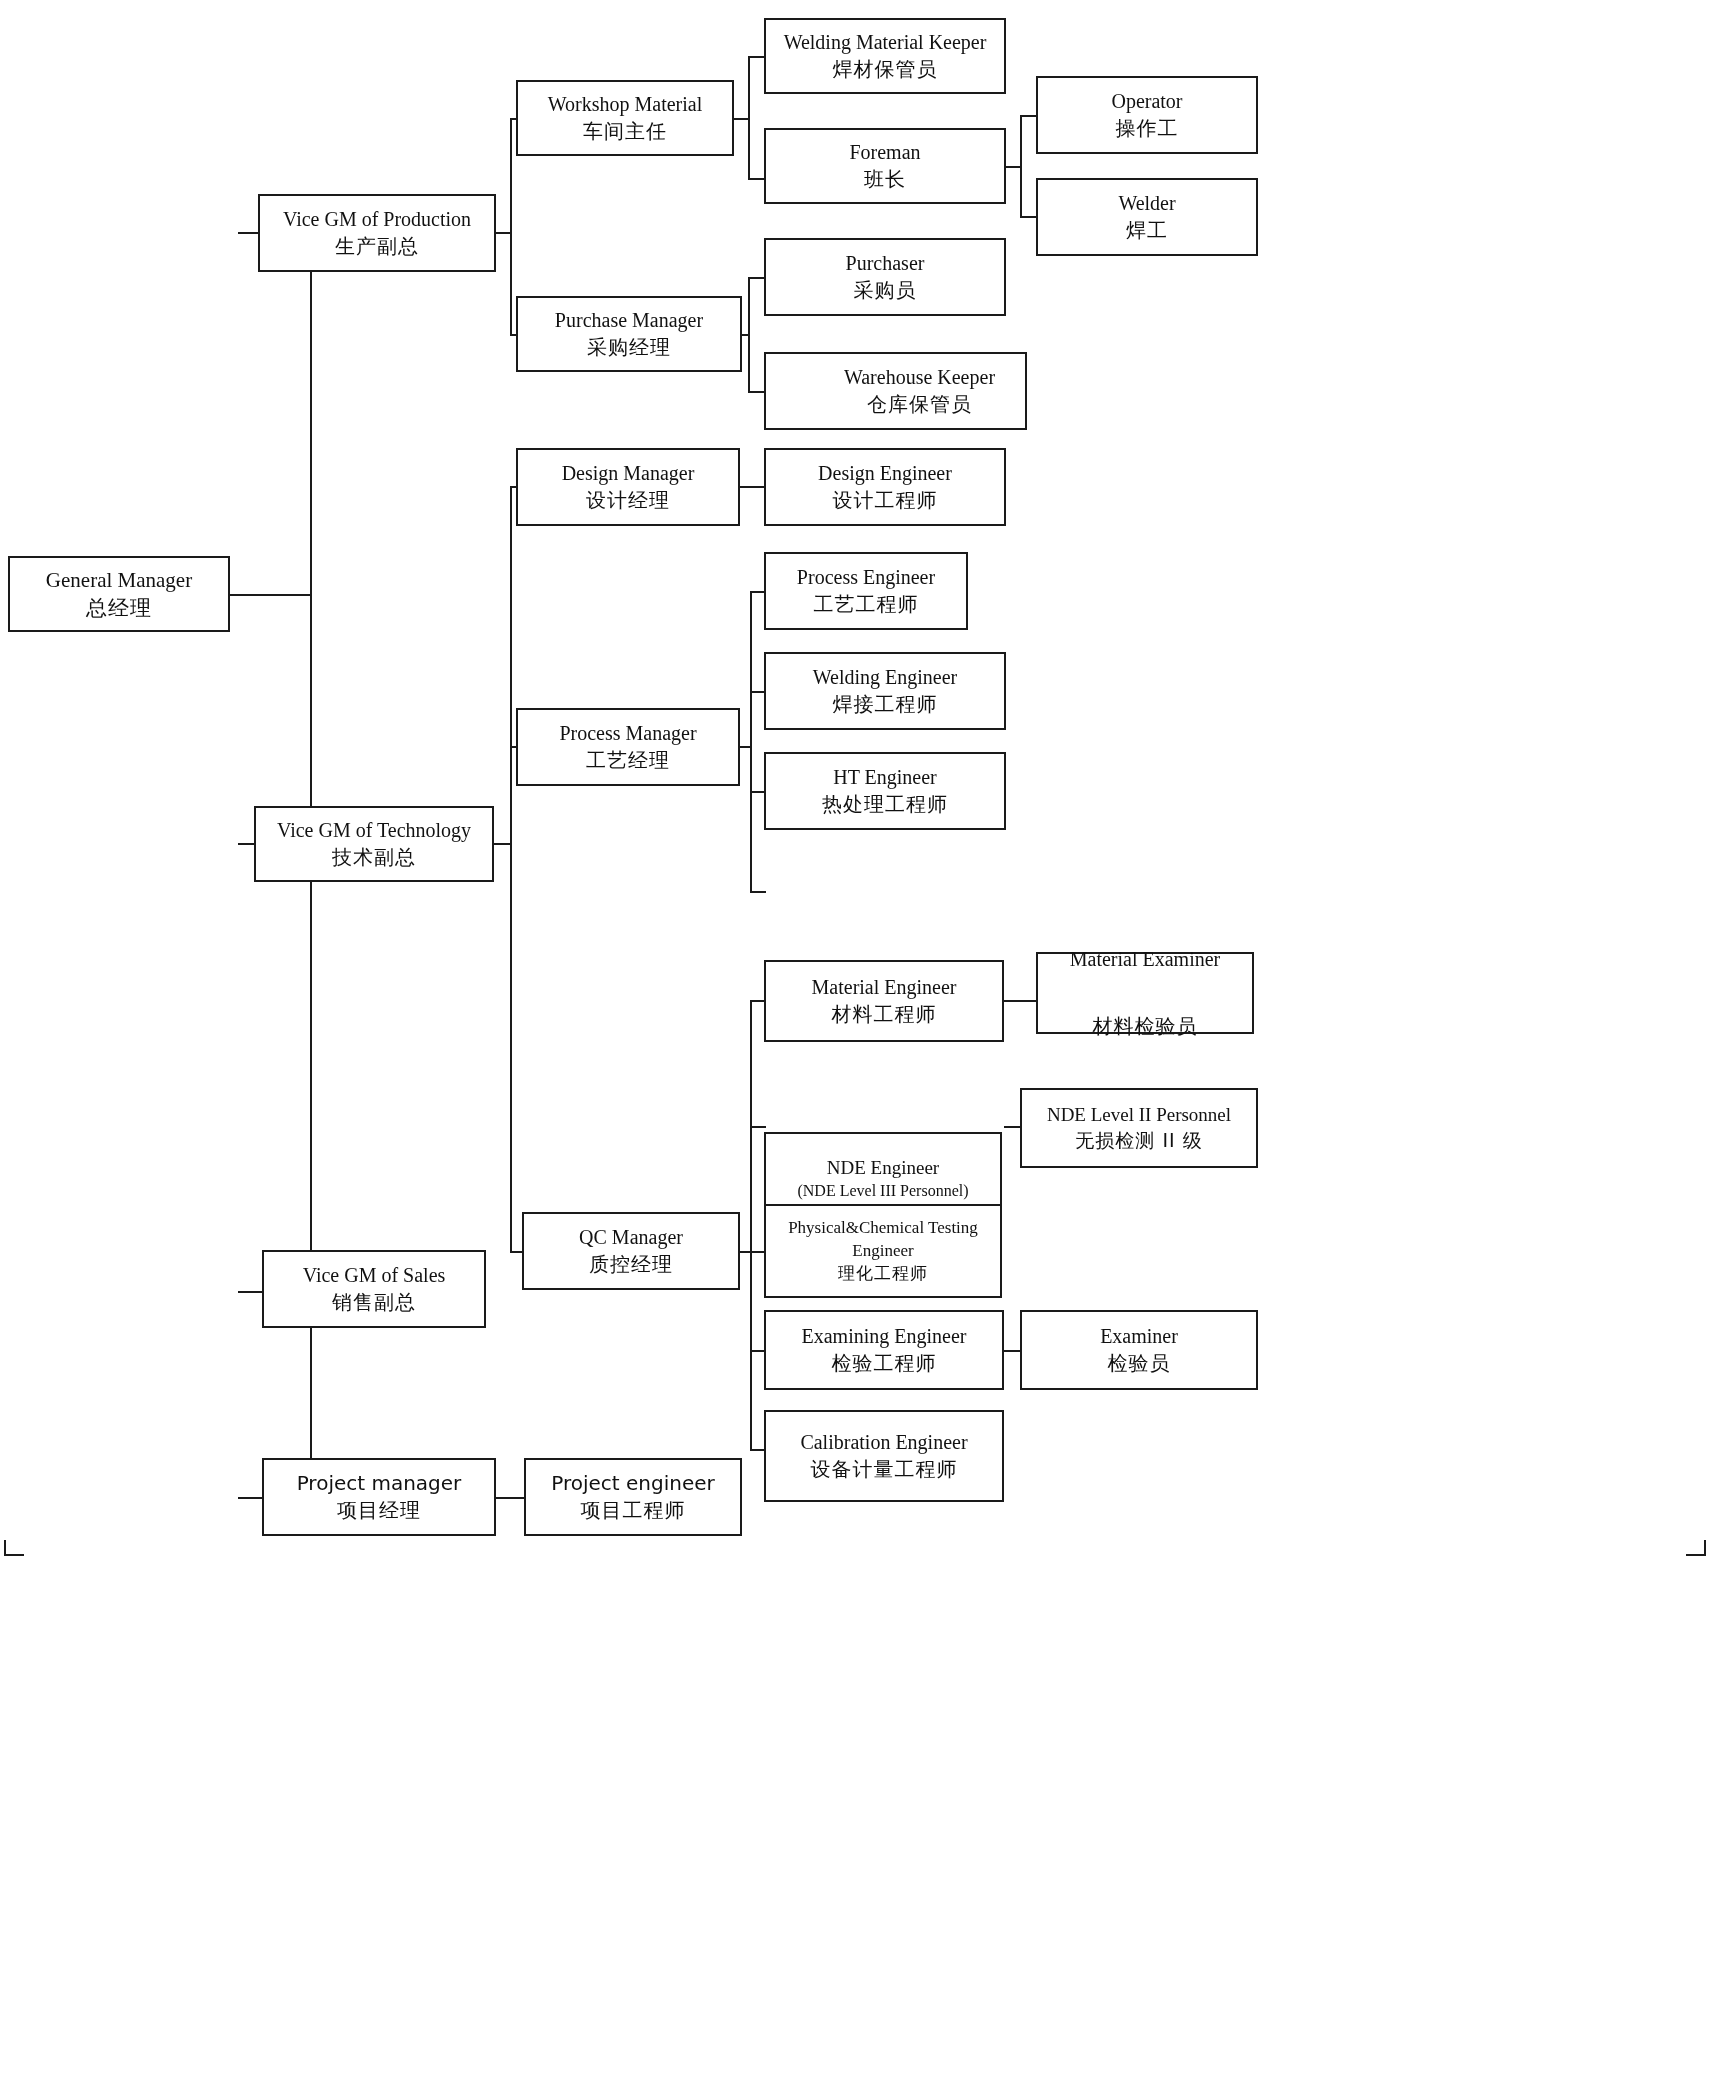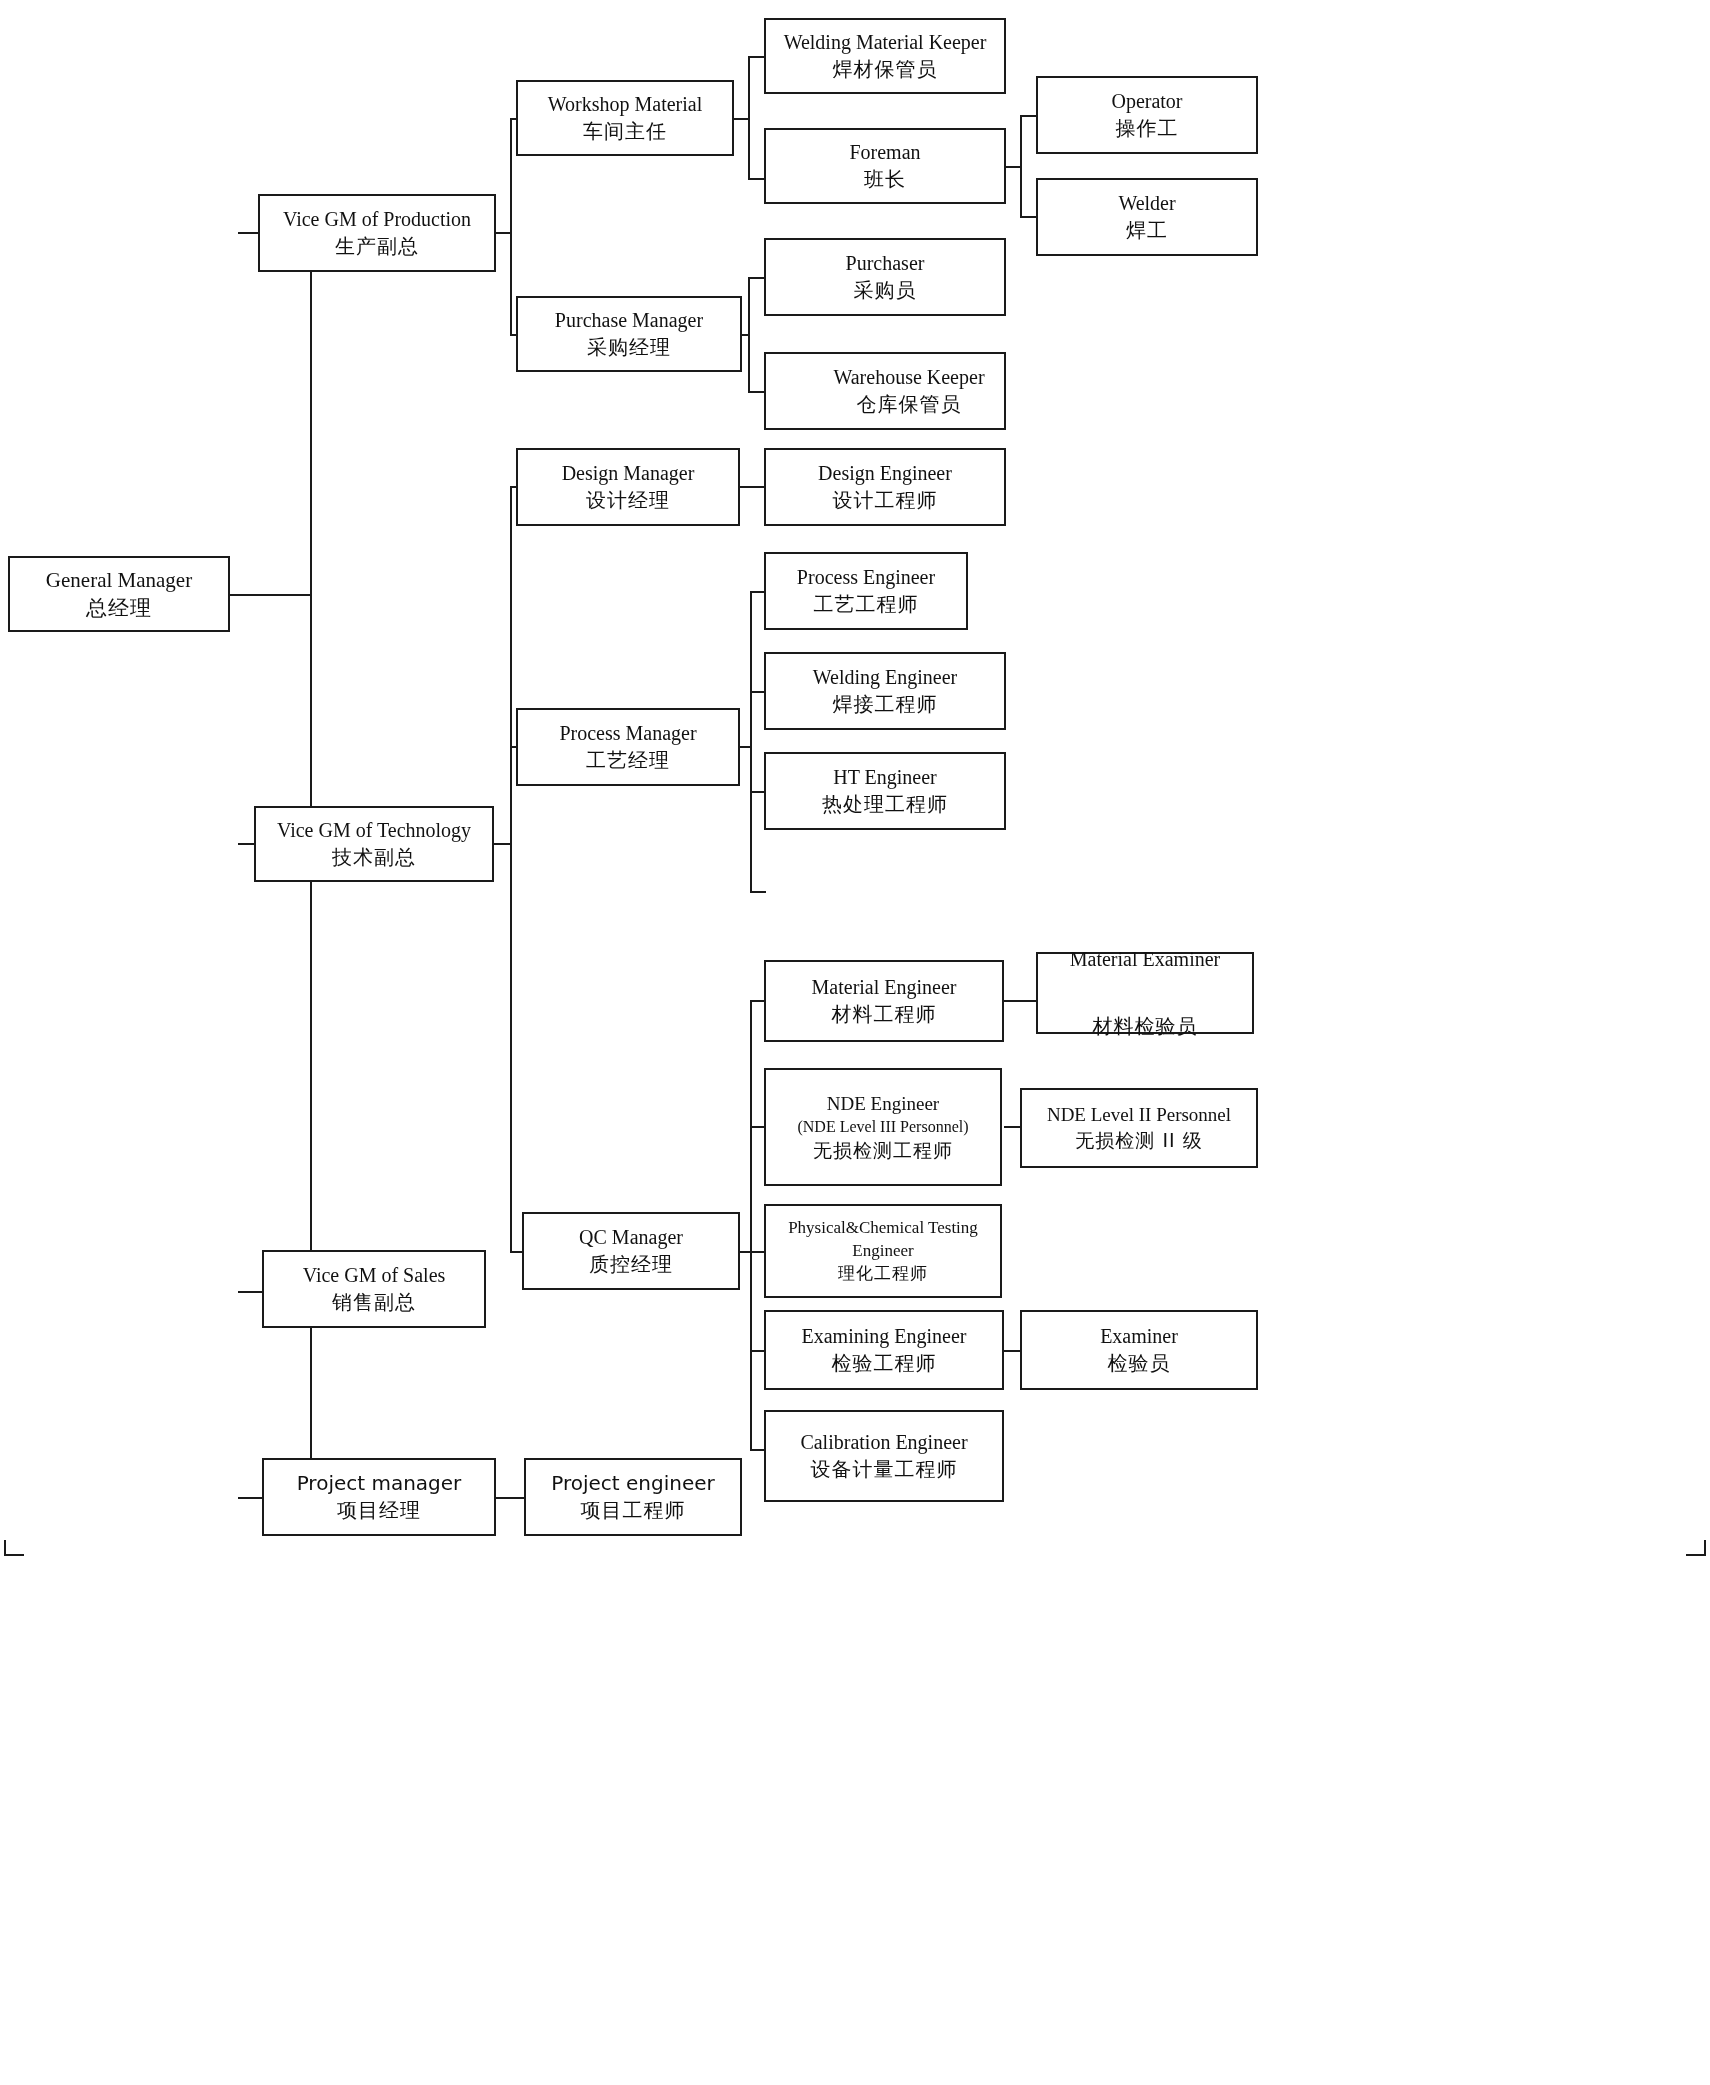--- a/index.html
+++ b/index.html
@@ -179,21 +179,21 @@
   <div class="node fs-20" style="left:1036px; top:178px; width:222px; height:78px;">
     <span class="ln ln-en">Welder</span>
     <span class="ln ln-cn">焊工</span>
   </div>
 
   <div class="node fs-20" style="left:764px; top:238px; width:242px; height:78px;">
     <span class="ln ln-en">Purchaser</span>
     <span class="ln ln-cn">采购员</span>
   </div>
 
-  <div class="node fs-20" style="left:764px; top:352px; width:242px; height:78px;padding-left:48px;">
+  <div class="node fs-20" style="left:764px; top:352px; width:263px; height:78px;padding-left:48px;">
     <span class="ln ln-en">Warehouse Keeper</span>
     <span class="ln ln-cn">仓库保管员</span>
   </div>
 
   <div class="node fs-20" style="left:516px; top:448px; width:224px; height:78px;">
     <span class="ln ln-en">Design Manager</span>
     <span class="ln ln-cn">设计经理</span>
   </div>
 
   <div class="node fs-20" style="left:764px; top:448px; width:242px; height:78px;">
@@ -230,21 +230,21 @@
   <div class="node fs-20" style="left:764px; top:960px; width:240px; height:82px;">
     <span class="ln ln-en">Material Engineer</span>
     <span class="ln ln-cn">材料工程师</span>
   </div>
 
   <div class="node fs-20" style="left:1036px; top:952px; width:218px; height:82px;gap:40px;">
     <span class="ln ln-en">Material Examiner</span>
     <span class="ln ln-cn">材料检验员</span>
   </div>
 
-  <div class="node fs-19" style="left:764px; top:1068px; width:238px; height:118px;">
+  <div class="node fs-19" style="left:764px; top:1132px; width:238px; height:118px;">
     <span class="ln ln-en">NDE Engineer</span>
     <span class="ln ln-en" style="font-size:16px;">(NDE Level III Personnel)</span>
     <span class="ln ln-cn">无损检测工程师</span>
   </div>
 
   <div class="node fs-19" style="left:1020px; top:1088px; width:238px; height:80px;">
     <span class="ln ln-en">NDE Level II Personnel</span>
     <span class="ln ln-cn">无损检测 II 级</span>
   </div>
 

